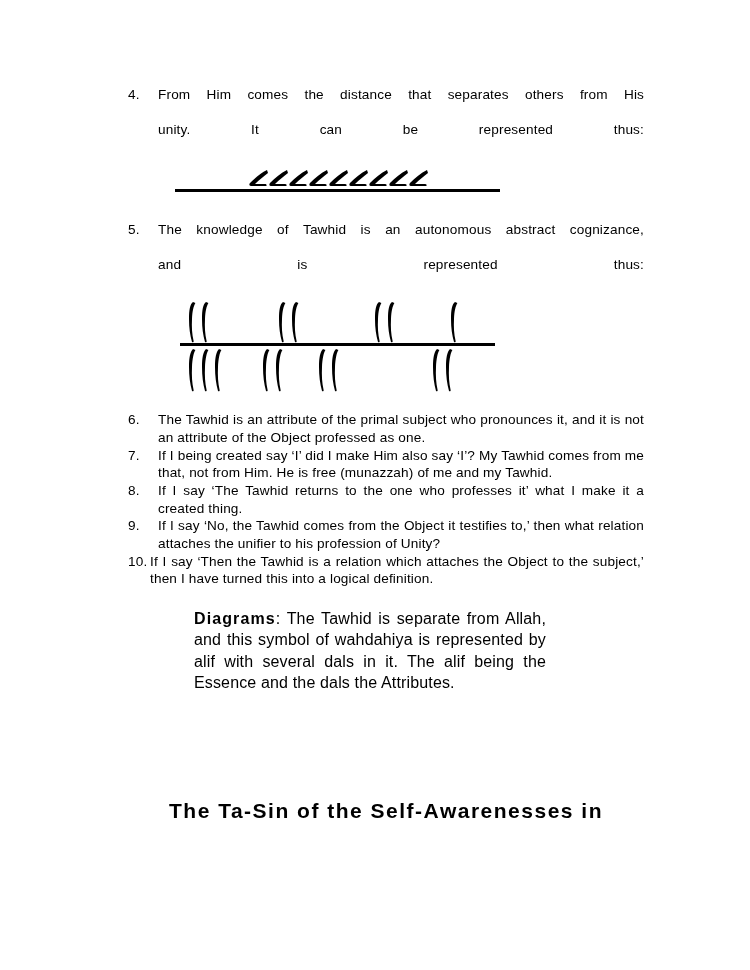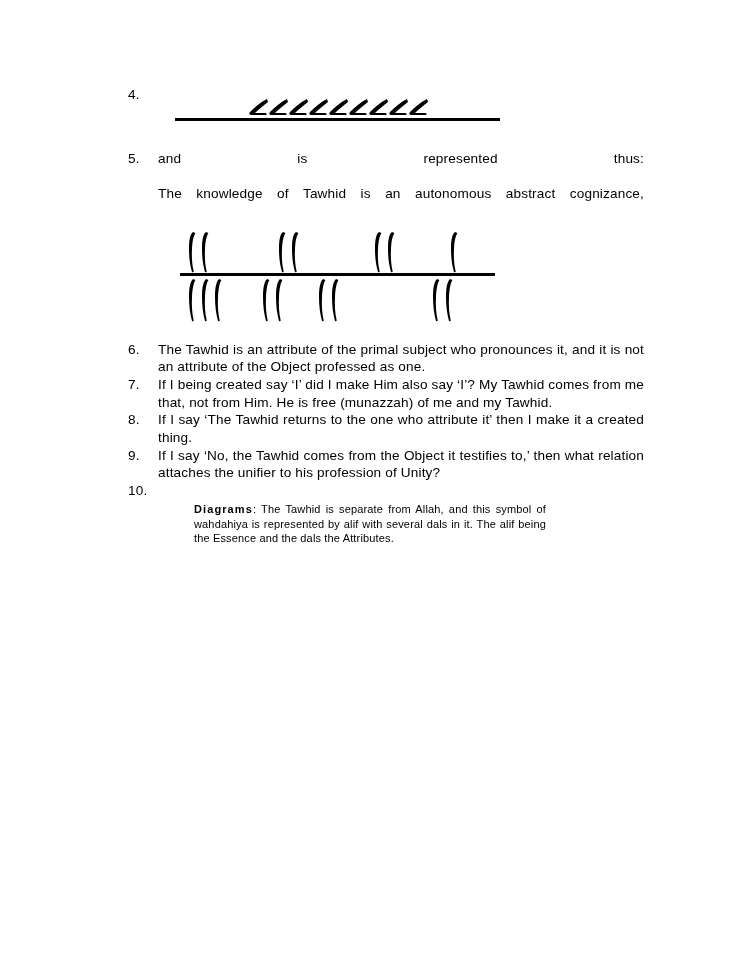--- a/index.html
+++ b/index.html
@@ -123,21 +123,21 @@
   .alif-group.lower { top: 53px; height: 44px; align-items: flex-start; }
   .alif {
     width: 13px;
     height: 100%;
   }
 
   
   .note {
     margin-left: 66px;
     width: 352px;
-    font-size: 11px;
+    font-size: 16px;
     line-height: 1.33;
     text-align: justify;
     letter-spacing: 0.15px;
   }
   .note b {
     font-weight: bold;
     letter-spacing: 1.1px;
   }
 
   
@@ -155,20 +155,22 @@
 </style>
 </head>
 <body>
 
 <div class="page">
   <div class="content">
 
     <div class="item">
       <span class="num">4.</span>
       <span class="body">
+        <span class="stretch" style="display:block">From Him comes the distance that separates others from His</span>
+        <span class="stretch" style="display:block">unity. It can be represented thus:</span>
       </span>
     </div>
 
     <div class="diagram1">
       <div class="d1-line"></div>
       <div class="d1-dals">
         <svg class="dal" style="left:0px" viewBox="0 0 21 24">
             <path d="M19 1 C13 4, 7 9, 2 14 C1 15, 1 17, 3 17 L18 17 C19 17, 19 15, 17 15 L7 15 C11 11, 16 7, 20 4 Z" fill="#000"></path>
           </svg>
         <svg class="dal" style="left:20px" viewBox="0 0 21 24">
@@ -196,22 +198,22 @@
             <path d="M19 1 C13 4, 7 9, 2 14 C1 15, 1 17, 3 17 L18 17 C19 17, 19 15, 17 15 L7 15 C11 11, 16 7, 20 4 Z" fill="#000"></path>
           </svg>
       </div>
     </div>
 
     <div class="gap-8"></div>
 
     <div class="item">
       <span class="num">5.</span>
       <span class="body">
+        <span class="stretch" style="display:block">The knowledge of Tawhid is an autonomous abstract cognizance,</span>
         <span class="stretch" style="display:block">and is represented thus:</span>
-        <span class="stretch" style="display:block">The knowledge of Tawhid is an autonomous abstract cognizance,</span>
       </span>
     </div>
 
     <div class="diagram2">
       <div class="d2-line"></div>
 
       <div class="alif-group upper" style="left:58px">
         <svg class="alif" viewBox="0 0 13 42">
             <path d="M7 1 C4 3, 3 9, 3 18 C3 27, 4 34, 6 41 C6.8 41.6, 8 41, 7.6 40 C6 33, 5.6 26, 6 18 C6.3 10, 7.6 5, 9.4 2 Z" fill="#000"></path>
           </svg>
@@ -289,41 +291,43 @@
       <span class="body">The Tawhid is an attribute of the primal subject who pronounces it, and it is not an attribute of the Object professed as one.</span>
     </div>
 
     <div class="item">
       <span class="num">7.</span>
       <span class="body">If I being created say ‘I’ did I make Him also say ‘I’? My Tawhid comes from me that, not from Him. He is free (munazzah) of me and my Tawhid.</span>
     </div>
 
     <div class="item">
       <span class="num">8.</span>
-      <span class="body">If I say ‘The Tawhid returns to the one who attribute it’ then I make it a created thing.</span>
+      <span class="body">If I say ‘The Tawhid returns to the one who professes it’ what I make it a created thing.</span>
     </div>
 
     <div class="item">
       <span class="num">9.</span>
       <span class="body">If I say ‘No, the Tawhid comes from the Object it testifies to,’ then what relation attaches the unifier to his profession of Unity?</span>
     </div>
 
     <div class="item wide-num">
       <span class="num">10.</span>
+      <span class="body" style="display:inline">If I say ‘Then the Tawhid is a relation which attaches the Object to the subject,’ then I have turned this into a logical definition.</span>
     </div>
 
     <div class="gap-10"></div>
     <div class="gap-10"></div>
 
     <div class="note">
       <b>Diagrams</b><span>:</span>
       <span>The Tawhid is separate from Allah, and this symbol of wahdahiya is represented by alif with several dals in it. The alif being the Essence and the dals the Attributes.</span>
     </div>
 
     <div class="gap-10"></div>
     <div class="gap-6"></div>
 
 
   </div>
 
   <div class="heading">
+    <div>The Ta-Sin of the Self-Awarenesses in</div>
   </div>
 </div>
 
 </body></html>

